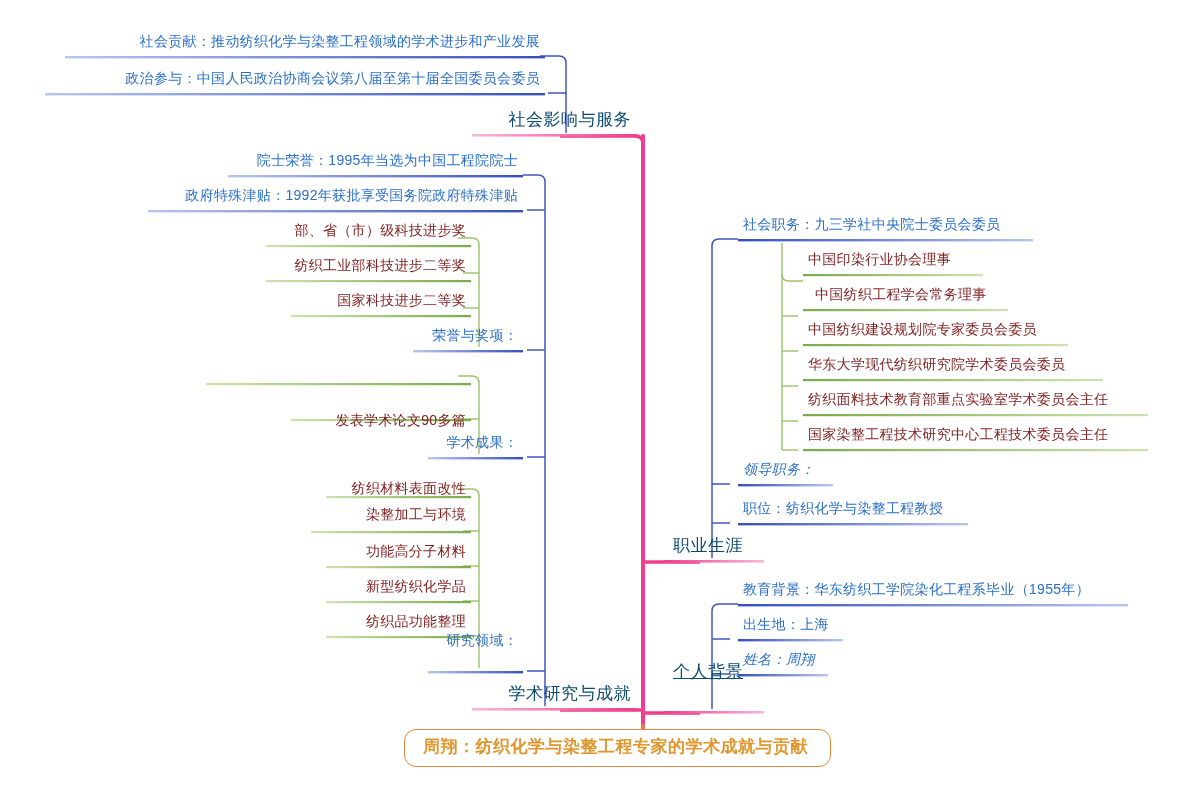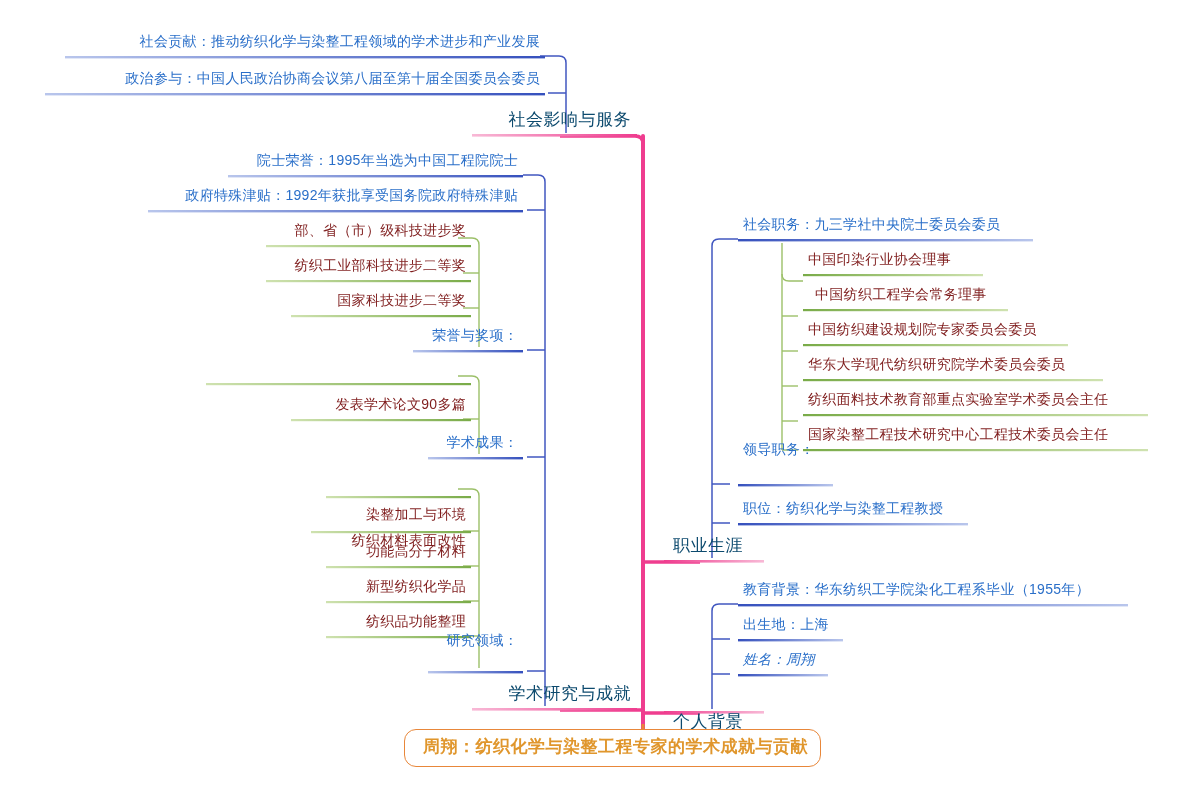--- a/index.html
+++ b/index.html
@@ -26,21 +26,21 @@
     line-height: 1.1;
     text-align: center;
   }
   
   .root {
     font-size: 17px;
     font-weight: bold;
     color: #e0962c;
     border: 1.6px solid #e8873a;
     border-radius: 12px;
-    padding: 8px 12px 9px 18px;
+    padding: 8px 22px 9px 18px;
     background: #ffffff;
     letter-spacing: 0.5px;
   }
   
   .lvl1 {
     font-size: 17px;
     color: #0c4a6e;
     padding: 1px 6px 4px 6px;
     letter-spacing: 0.5px;
   }
@@ -192,45 +192,45 @@
 
   <div class="node lvl1 align-right" style="right:563px; top:110px;">社会影响与服务</div>
 
   <div class="node lvl2 align-right" style="right:677px; top:152px;">院士荣誉：1995年当选为中国工程院院士</div>
   <div class="node lvl2 align-right" style="right:677px; top:187px;">政府特殊津贴：1992年获批享受国务院政府特殊津贴</div>
   <div class="node lvl3 align-right" style="right:729px; top:222px;">部、省（市）级科技进步奖</div>
   <div class="node lvl3 align-right" style="right:729px; top:257px;">纺织工业部科技进步二等奖</div>
   <div class="node lvl3 align-right" style="right:729px; top:292px;">国家科技进步二等奖</div>
   <div class="node lvl2 align-right" style="right:677px; top:327px;">荣誉与奖项：</div>
 
-  <div class="node lvl3 align-right" style="right:729px; top:396px;">发表学术论文90多篇</div>
+  <div class="node lvl3 align-right" style="right:729px; top:412px;">发表学术论文90多篇</div>
   <div class="node lvl2 align-right" style="right:677px; top:434px;">学术成果：</div>
 
   <div class="node lvl3 align-right" style="right:729px; top:473px;margin-top:33px;">染整加工与环境</div>
-  <div class="node lvl3 align-right" style="right:729px; top:532px;">纺织材料表面改性</div>
+  <div class="node lvl3 align-right" style="right:729px; top:480px;">纺织材料表面改性</div>
   <div class="node lvl3 align-right" style="right:729px; top:543px;">功能高分子材料</div>
   <div class="node lvl3 align-right" style="right:729px; top:578px;">新型纺织化学品</div>
   <div class="node lvl3 align-right" style="right:729px; top:613px;">纺织品功能整理</div>
   <div class="node lvl2 align-right" style="right:677px; top:632px;margin-left:24px;">研究领域：</div>
 
   <div class="node lvl1 align-right" style="right:563px; top:684px;">学术研究与成就</div>
 
   <div class="node lvl2" style="left:738px; top:216px;">社会职务：九三学社中央院士委员会委员</div>
   <div class="node lvl3" style="left:803px; top:251px;">中国印染行业协会理事</div>
   <div class="node lvl3" style="left:803px; top:286px;margin-left:7px;">中国纺织工程学会常务理事</div>
   <div class="node lvl3" style="left:803px; top:356px;">华东大学现代纺织研究院学术委员会委员</div>
   <div class="node lvl3" style="left:803px; top:321px;">中国纺织建设规划院专家委员会委员</div>
   <div class="node lvl3" style="left:803px; top:391px;">纺织面料技术教育部重点实验室学术委员会主任</div>
   <div class="node lvl3" style="left:803px; top:426px;">国家染整工程技术研究中心工程技术委员会主任</div>
-  <div class="node lvl2" style="left:738px; top:441px;">领导职务：</div>
+  <div class="node lvl2" style="left:738px; top:461px;font-style:italic;">领导职务：</div>
   <div class="node lvl2" style="left:738px; top:500px;">职位：纺织化学与染整工程教授</div>
 
   <div class="node lvl1" style="left:667px; top:536px;">职业生涯</div>
 
   <div class="node lvl2" style="left:738px; top:581px;">教育背景：华东纺织工学院染化工程系毕业（1955年）</div>
   <div class="node lvl2" style="left:738px; top:616px;">出生地：上海</div>
   <div class="node lvl2" style="left:738px; top:651px;font-style:italic;">姓名：周翔</div>
 
-  <div class="node lvl1" style="left:667px; top:712px;">个人背景</div>
+  <div class="node lvl1" style="left:667px; top:662px;text-decoration:underline;">个人背景</div>
 
   <div class="node root" style="left:404px; top:729px;">周翔：纺织化学与染整工程专家的学术成就与贡献</div>
 
 </div>
 
 </body></html>

